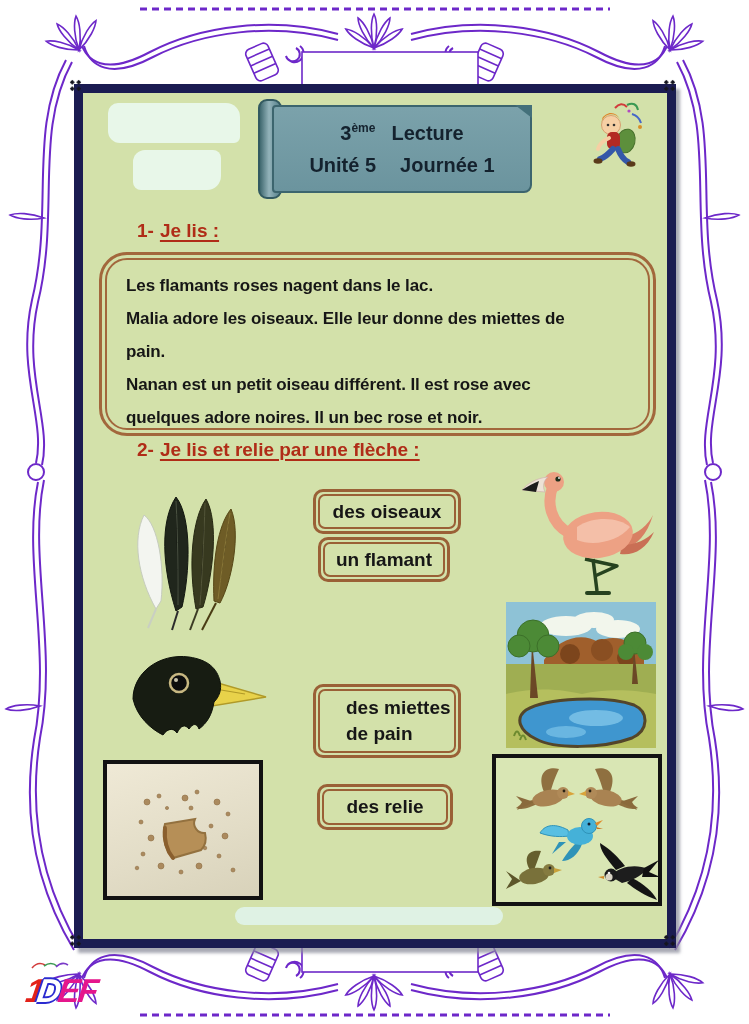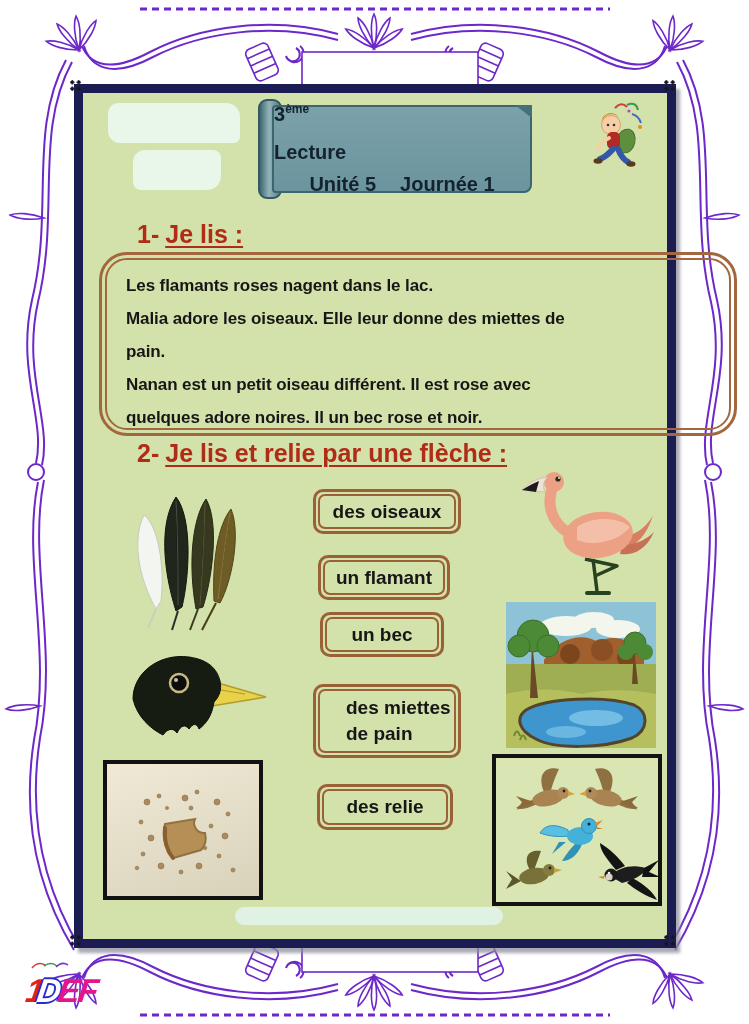--- a/index.html
+++ b/index.html
@@ -36,32 +36,32 @@
     background:linear-gradient(180deg,#7ba2ab,#6b949e);
     border:2px solid #3c656e;border-radius:4px 8px 8px 4px;
     display:flex;flex-direction:column;justify-content:center;gap:9px;
   }
   .banner .body:after{ 
     content:"";position:absolute;right:-2px;top:-2px;width:0;height:0;
     border-top:13px solid #44707a;border-left:17px solid transparent;
   }
   .bline{display:flex;justify-content:center;align-items:baseline;
     color:#14222e;font-weight:bold;font-size:20px;}
-  .bline1{gap:16px;flex-direction:column;} .bline2{gap:24px;}
+  .bline1{gap:16px;} .bline2{gap:24px;}
   .bline sup{font-size:12px;}
   .kid{position:absolute;right:18px;top:6px;}
   
-  .shead{position:absolute;color:#b02c17;font-weight:bold;font-size:25px;white-space:nowrap;text-align:right;}
+  .shead{position:absolute;color:#b02c17;font-weight:bold;font-size:19px;white-space:nowrap;text-align:right;}
   .shead .num{margin-right:6px;}
   .shead .title{text-decoration:underline;text-decoration-thickness:2px;text-underline-offset:3px;}
   .shead1{left:54px;top:127px;}
   .shead2{left:54px;top:346px;}
   
   .readbox{
-    position:absolute;left:16px;top:159px;width:638px;height:184px;box-sizing:border-box;
+    position:absolute;left:16px;top:159px;width:557px;height:184px;box-sizing:border-box;
     border:3px solid #a2673c;border-radius:28px;
   }
   .readbox:before{
     content:"";position:absolute;inset:3px;border:2px solid #a2673c;border-radius:22px;pointer-events:none;
   }
   .readbox .txt{padding:14px 8px 0 24px;}
   .readbox p{margin:0;line-height:33px;color:#161616;font-weight:bold;font-size:17px;white-space:nowrap;letter-spacing:-.1px;}
   
   .labelbox{
     position:absolute;box-sizing:border-box;border:3px solid #9a6036;border-radius:10px;
@@ -256,25 +256,22 @@
           <circle cx="30" cy="104" r="1.8"></circle>
       </g>
       <path d="M58,60 L88,55 A10,10 0 0 0 98,69 C100,77 98,82 94,86 L66,94 C57,84 55,70 58,60 Z" fill="#b68f57" stroke="#93713f" stroke-width="2"></path>
       <path d="M66,94 C60,87 57,76 58,64" stroke="#8a5f2e" stroke-width="4" fill="none" stroke-linecap="round"></path>
     </svg>
   </div>
 
   <div class="labelbox" style="left:230px;top:396px;width:148px;height:45px">
     <span>des oiseaux</span>
   </div>
-  <div class="labelbox" style="left:235px;top:462px;width:132px;height:45px">
+  <div class="labelbox" style="left:235px;top:444px;width:132px;height:45px">
     <span>un flamant</span>
-  </div>
-  <div class="labelbox" style="left:237px;top:519px;width:124px;height:45px">
-    <span>un bec</span>
   </div>
   <div class="labelbox twoline" style="left:230px;top:591px;width:148px;height:74px">
     <span>des miettes de pain</span>
   </div>
   <div class="labelbox" style="left:234px;top:691px;width:136px;height:46px">
     <span>des relie</span>
   </div>
 
   <svg class="imgitem" style="left:424px;top:368px" width="148" height="142" viewBox="0 0 148 142">
     <path d="M86,98 L90,130" stroke="#26421f" stroke-width="3.5" fill="none"></path>

